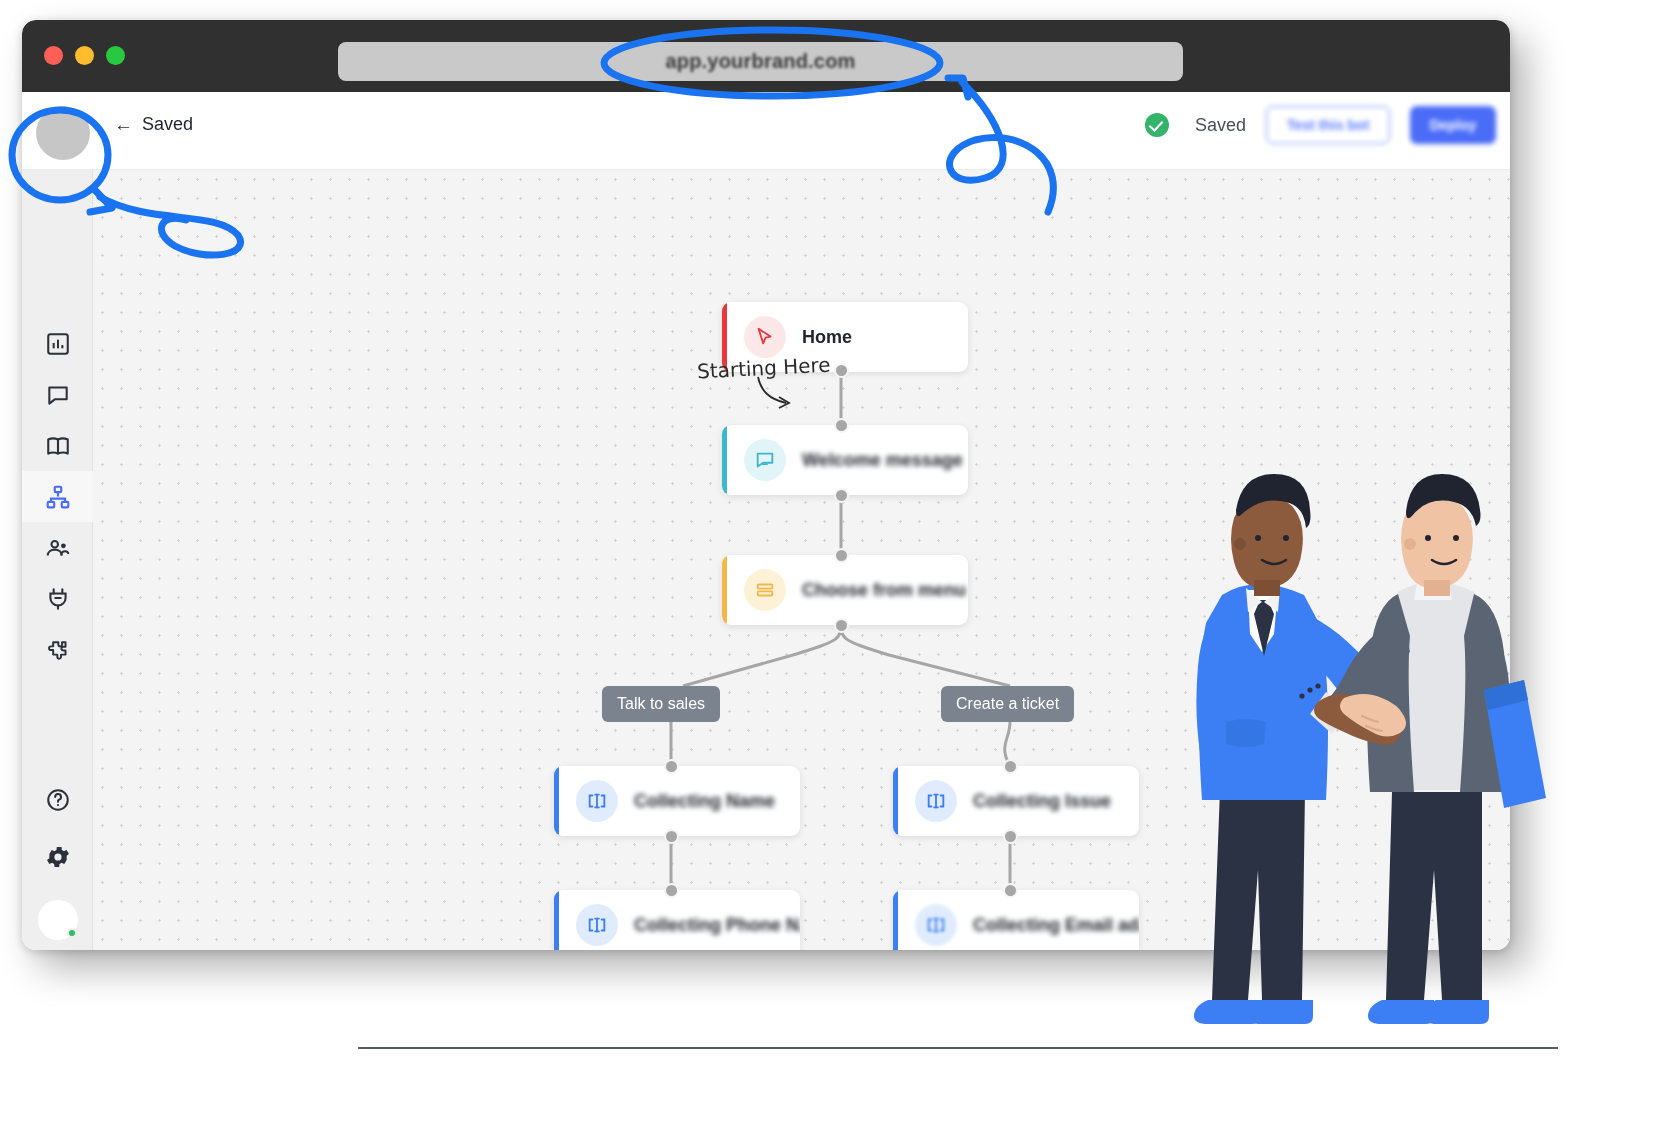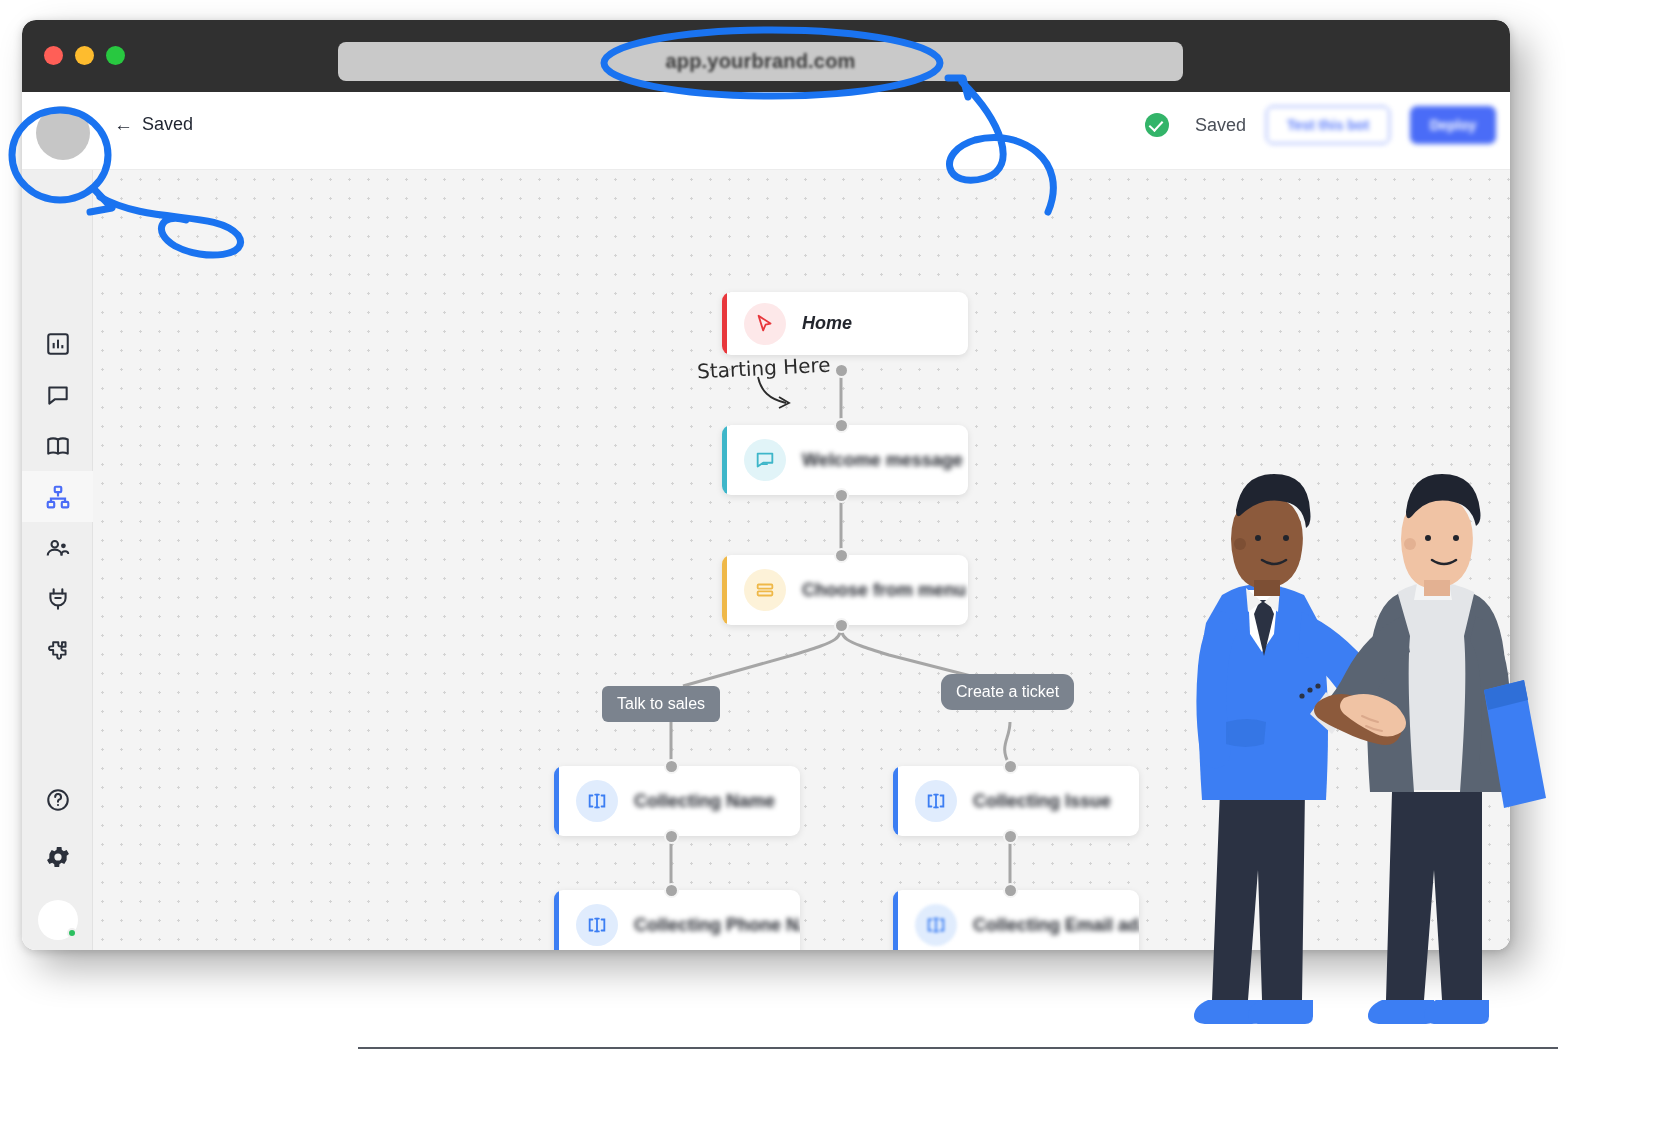--- a/index.html
+++ b/index.html
@@ -354,21 +354,21 @@
               <line x1="748" y1="325" x2="748" y2="385"></line>
               <path d="M748 450 C 748 470, 748 470, 700 485 L 590 516"></path>
               <path d="M748 450 C 748 470, 748 470, 796 485 L 917 516"></path>
               <path d="M578 552 C 578 575, 578 575, 578 596"></path>
               <path d="M917 552 C 917 570, 905 575, 917 596"></path>
               <line x1="578" y1="665" x2="578" y2="720"></line>
               <line x1="917" y1="665" x2="917" y2="720"></line>
             </g>
           </svg>
 
-          <div class="node home" style="left:629px; top:122px; width:246px; height:63px;font-style:italic;">
+          <div class="node home" style="left:629px; top:132px; width:246px; height:70px;">
             <div class="node-icon ic-home">
               <svg width="22" height="22" viewBox="0 0 24 24" fill="none" stroke="currentColor" stroke-width="2" stroke-linejoin="round">
                 <path d="M5 3l13 8.5-5.4 1.3L10 19z"></path>
               </svg>
             </div>
             <span class="node-label">Home</span>
           </div>
           <span class="port" style="left:741px; top:193px;"></span>
 
           <div class="node welcome" style="left:629px; top:255px; width:246px; height:70px;">
@@ -391,21 +391,21 @@
               </svg>
             </div>
             <span class="node-label blurred">Choose from menu</span>
           </div>
           <span class="port" style="left:741px; top:378px;"></span>
           <span class="port" style="left:741px; top:448px;"></span>
 
           <div class="branch-pill" style="left:509px; top:516px;">
             <span>Talk to sales</span>
           </div>
-          <div class="branch-pill" style="left:848px; top:504px;border-radius:11px;">
+          <div class="branch-pill" style="left:848px; top:516px;">
             <span>Create a ticket</span>
           </div>
 
           <div class="node collect" style="left:461px; top:596px; width:246px; height:70px;">
             <div class="node-icon ic-collect">
               <svg width="22" height="22" viewBox="0 0 24 24" fill="none" stroke="currentColor" stroke-width="2" stroke-linecap="round">
                 <path d="M7 6H4v12h3M17 6h3v12h-3"></path>
                   <line x1="12" y1="5" x2="12" y2="19"></line>
                 <line x1="10" y1="5" x2="14" y2="5"></line>
                   <line x1="10" y1="19" x2="14" y2="19"></line>

